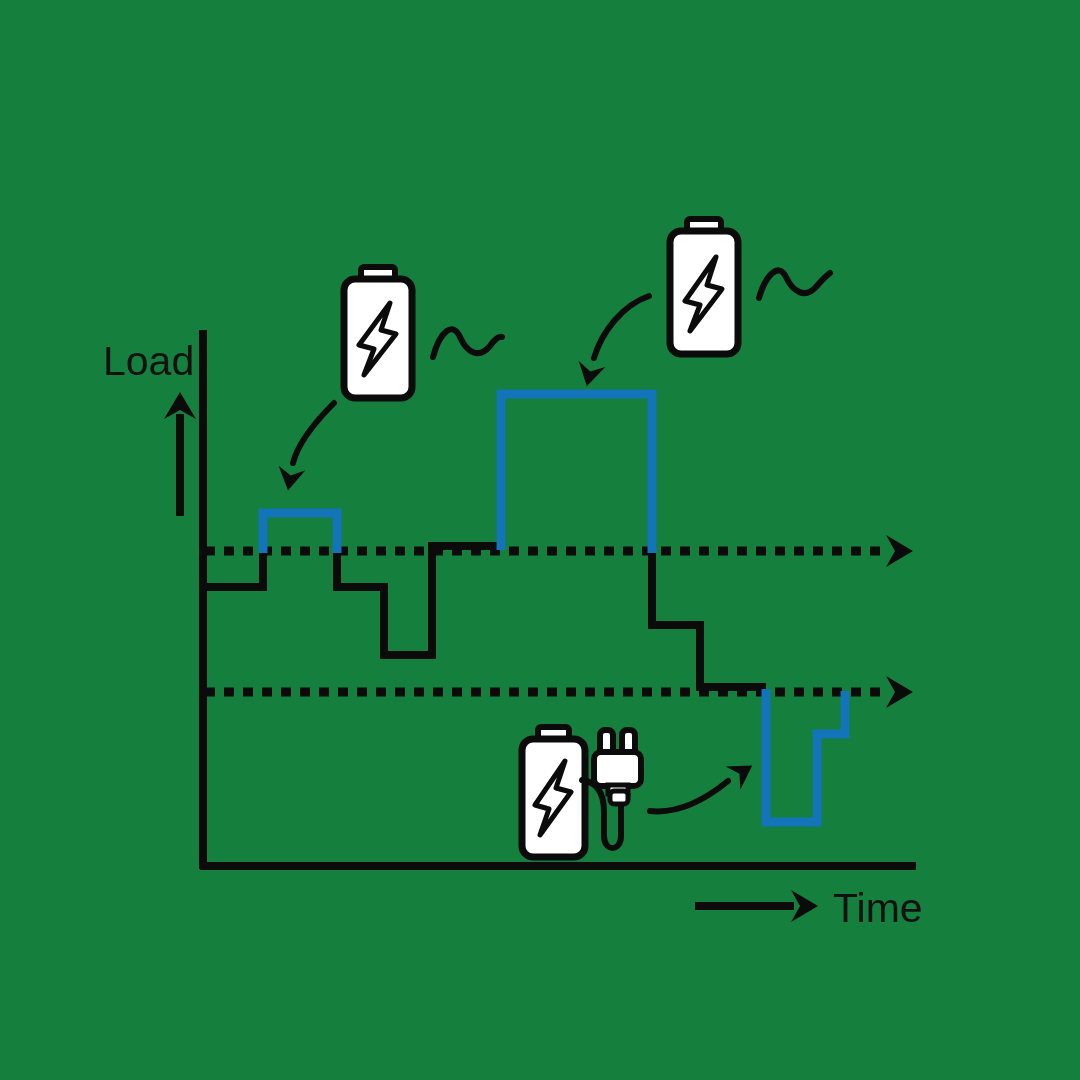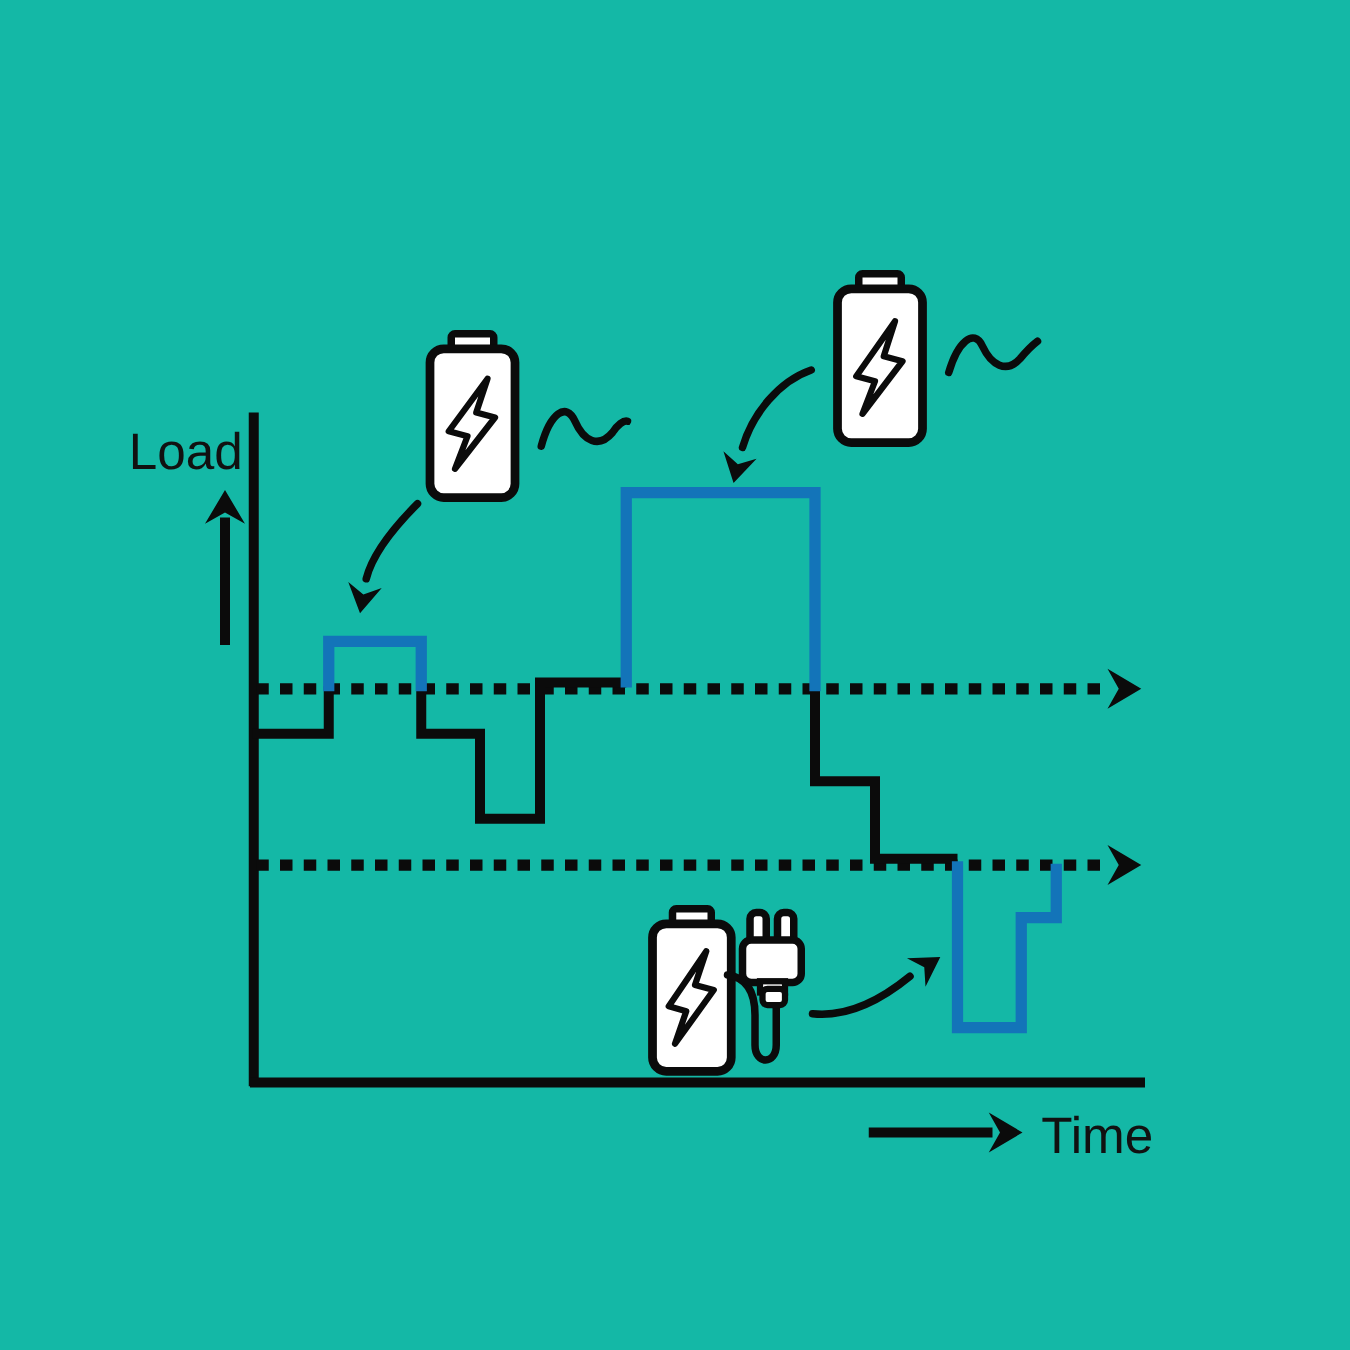--- a/index.html
+++ b/index.html
@@ -7,21 +7,21 @@
     padding: 0;
     background: #ffffff;
     width: 1080px;
     height: 1080px;
     font-family: "Liberation Sans", sans-serif;
   }
   #stage {
     position: relative;
     width: 1080px;
     height: 1080px;
-    background: #14b8a6;
+    background: #15803d;
     overflow: hidden;
   }
   svg text {
     font-family: "Liberation Sans", "DejaVu Sans", sans-serif;
     font-size: 41px;
     fill: #111111;
   }
   .ink { stroke: #0b0b0b; fill: none; }
   .ink-fill { fill: #0b0b0b; stroke: none; }
   .white-fill { fill: #ffffff; }

